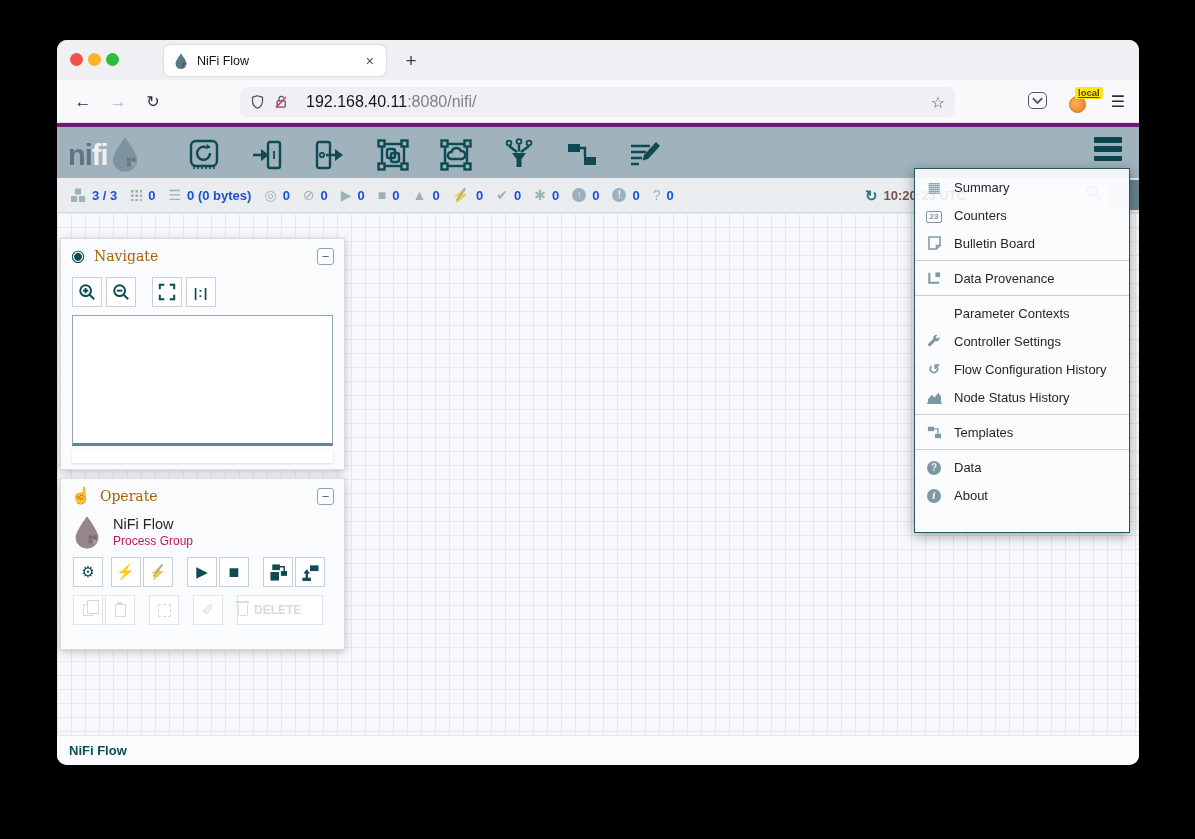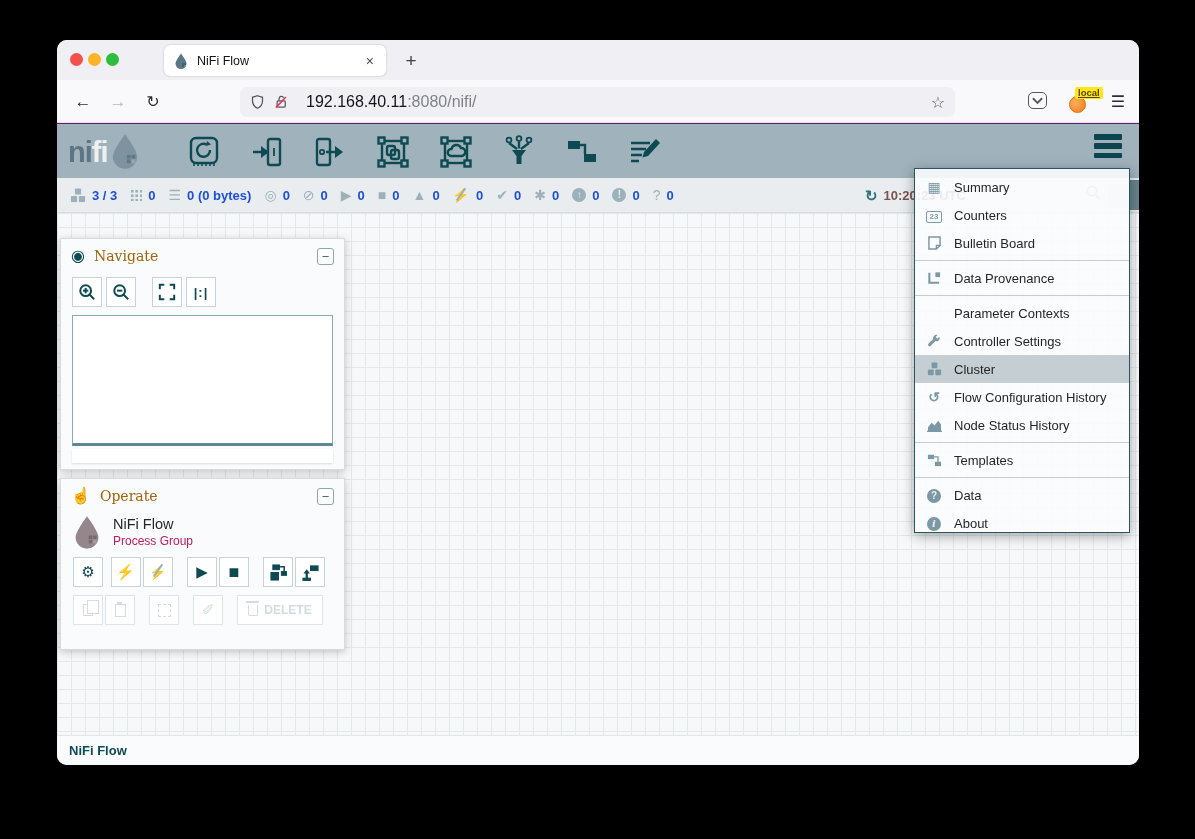--- a/index.html
+++ b/index.html
@@ -35,21 +35,21 @@
   }
   #urlbar .url { font-size:16px; color:#15141a; flex:1; white-space:nowrap;margin-left:8px; }
   #urlbar .url .suffix { color:#81818a; }
   #urlbar .bookmark-star { font-size:16px; color:#55555f; }
   #pocket { position:absolute; left:971px; top:12px; width:19px; height:17px; border:1.6px solid #55555f; border-radius:5px; display:flex; align-items:center; justify-content:center; }
   #avatar-wrap { position:absolute; left:1010px; top:9px; width:34px; height:26px; }
   #avatar { position:absolute; left:2px; top:7px; width:17px; height:17px; border-radius:50%; background:radial-gradient(circle at 35% 35%, #fbaf5c, #ef7d1d); border:1px solid #d8700f; }
   #container-badge { position:absolute; left:8px; top:-2px; background:#ffe617; color:#59430a; font-size:9.5px; font-weight:700; padding:0 3px 1px; border-radius:2px; text-decoration:underline; }
   #btn-hamburger { position:absolute; left:1047px; top:8px; font-size:16px; color:#2b2b33; width:28px; height:28px; text-align:center; line-height:28px; }
   
-  #nifi-toolbar { position:absolute; left:0; top:83px; width:100%; height:55px; background:#a0b2bc; border-top:1px solid #701a75; }
+  #nifi-toolbar { position:absolute; left:0; top:83px; width:100%; height:55px; background:#a0b2bc; border-top:4px solid #701a75; }
   #logo { position:absolute; left:11px; top:9px; display:flex; align-items:flex-end; }
   #logo .word { font-size:29px; font-weight:800; letter-spacing:-1px; color:#5d7585; line-height:34px; }
   #logo .word b { color:#eef1f2; }
   #components { position:absolute; left:128px; top:8px; display:flex; gap:26px; align-items:center; height:40px; }
   .comp-icon { width:37px; height:37px; display:flex; align-items:center; justify-content:center; }
   .comp-icon svg { stroke:#0d4a52; fill:none; stroke-width:2.4; }
   #nifi-hamburger { position:absolute; right:17px; top:10px; width:28px; height:24px; display:flex; flex-direction:column; justify-content:space-between; }
   #nifi-hamburger div { height:5.5px; background:#0b454e; border-radius:1px; }
   
   #statusbar { position:absolute; left:0; top:138px; width:100%; height:35px; background:#e9edef; border-bottom:1px solid #d6dcdf; display:flex; align-items:center; padding-left:13px; gap:13px; }
@@ -88,21 +88,21 @@
   #operate-panel { left:3px; top:265px; width:285px; height:172px; }
   #op-flow { display:flex; align-items:center; padding:2px 12px 0; gap:12px; }
   #op-flow .names .nm { font-size:14.5px; color:#262626; }
   #op-flow .names .tp { font-size:12px; color:#be185d; margin-top:2px; }
   #op-id { padding:10px 12px 0; font-size:11.6px; color:#775351; white-space:nowrap; }
   .op-row { display:flex; padding:8px 12px 0; align-items:center; }
   .op-btn { width:30px; height:30px; background:#fff; border:1px solid #c6d2d7; display:flex; align-items:center; justify-content:center; color:#0d4a52; font-size:15px; }
   .op-btn.disabled { color:#d3dde1; border-color:#dde5e8; }
   .op-btn svg { stroke:#0d4a52; fill:#0d4a52; }
   .mr2 { margin-right:2px; } .mr8 { margin-right:8px; } .mr14 { margin-right:14px; }
-  #delete-btn { width:86px; height:30px; border:1px solid #dde5e8; background:#fff; color:#d3dde1; font-size:12px; font-weight:700; display:flex; align-items:center; justify-content:center; gap:6px; }
+  #delete-btn { width:86px; height:30px; border:1px solid #dde5e8; background:#fff; color:#d3dde1; font-size:12px; font-weight:700; display:flex; align-items:center; justify-content:flex-start; gap:6px; }
   .trash { position:relative; width:10px; height:11px; border:1.6px solid #d3dde1; border-top:none; border-radius:0 0 2px 2px; }
   .trash::before { content:""; position:absolute; left:-3px; top:-4px; width:13px; height:2px; background:#d3dde1; }
   .mini-copy { position:relative; width:10px; height:12px; border:1.6px solid #d3dde1; background:#fff; }
   .mini-copy::after { content:""; position:absolute; left:3px; top:-5px; width:10px; height:12px; border:1.6px solid #d3dde1; background:#fff; }
   .mini-paste { position:relative; width:11px; height:13px; border:1.6px solid #d3dde1; }
   .mini-paste::before { content:""; position:absolute; left:1px; top:-3px; width:5px; height:3px; background:#d3dde1; }
   .mini-group { width:13px; height:13px; border:1.6px dashed #d3dde1; }
   
   #footer { position:absolute; left:0; top:695px; width:100%; height:30px; background:#fafbfc; border-top:1px solid #e2e6e8; display:flex; align-items:center; padding-left:12px; }
   #footer .crumb { font-size:13px; font-weight:700; color:#0f4b53; }
@@ -480,30 +480,20 @@
       <span>Parameter Contexts</span>
     </div>
     <div class="menu-item">
       <span class="mi">
         <svg width="14" height="14" viewBox="0 0 16 16">
             <path d="M14.5 4.5a3.8 3.8 0 0 1-5 3.6L4 13.6a1.7 1.7 0 0 1-2.4-2.4L7.1 5.7a3.8 3.8 0 0 1 4.9-4.6L9.8 3.3l2.1 2.1 2.3-2.2z" fill="#7d98a5"></path>
           </svg>
       </span>
       <span>Controller Settings</span>
     </div>
-    <div class="menu-item selected">
-      <span class="mi">
-        <svg width="15" height="14" viewBox="0 0 18 17">
-            <rect x="5.5" y="0.5" width="7" height="7" rx="1" fill="#7d98a5"></rect>
-            <rect x="1" y="9" width="7" height="7" rx="1" fill="#7d98a5"></rect>
-            <rect x="10" y="9" width="7" height="7" rx="1" fill="#7d98a5"></rect>
-          </svg>
-      </span>
-      <span>Cluster</span>
-    </div>
     <div class="menu-item">
       <span class="mi" style="font-weight:700">↺</span>
       <span>Flow Configuration History</span>
     </div>
     <div class="menu-item">
       <span class="mi">
         <svg width="15" height="13" viewBox="0 0 16 14">
             <path d="M1 13V9l4-5 3 3 4-5 3 4v7z" fill="#7d98a5"></path>
             <line x1="0" y1="13.3" x2="16" y2="13.3" stroke="#7d98a5" stroke-width="1.4"></line>
           </svg>

